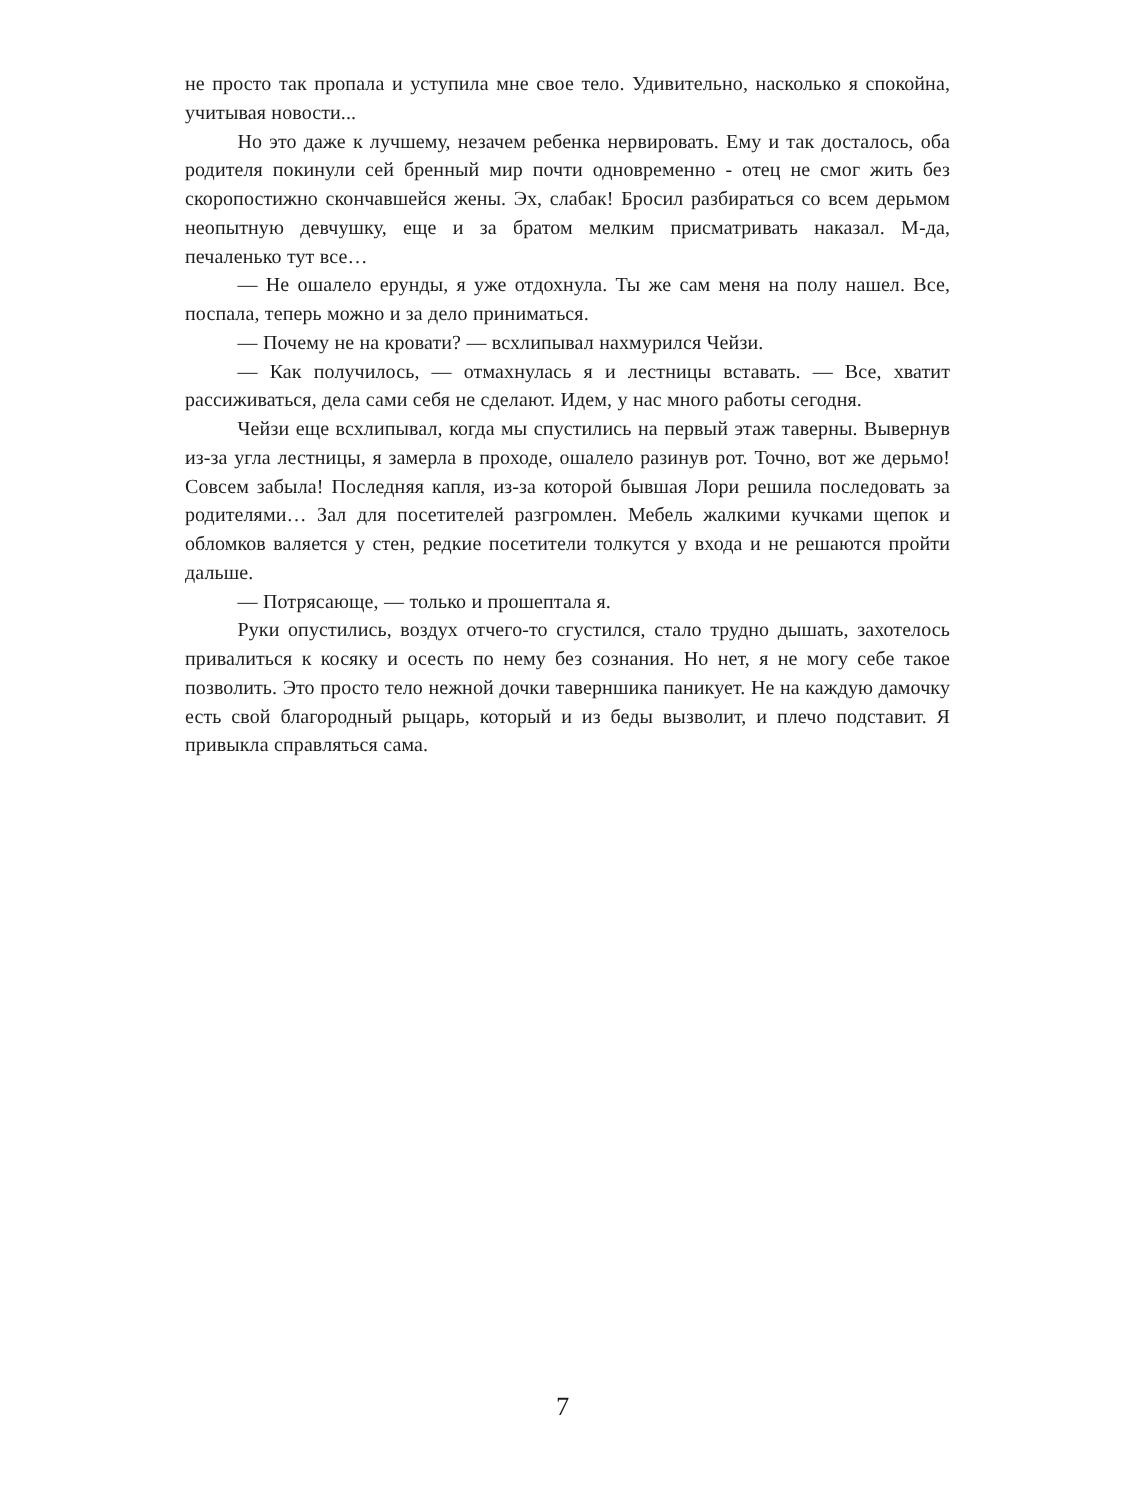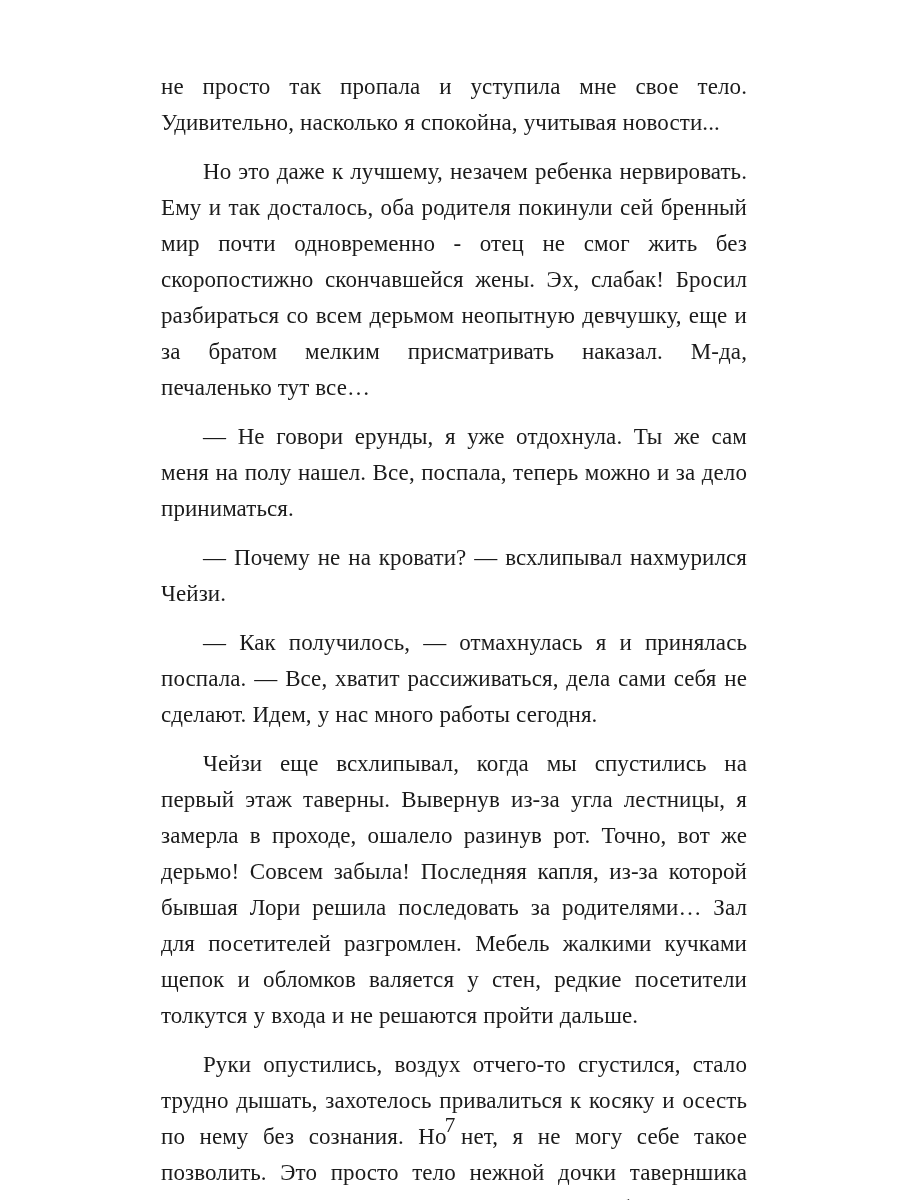--- a/index.html
+++ b/index.html
@@ -25,23 +25,23 @@
   }
 
   .text-block {
     position: absolute;
     left: 148px;
     top: 56px;
     width: 612px;
   }
 
   .para {
-    margin: 13px;
-    font-size: 23px;
-    line-height: 36px;
+    margin: 0;
+    font-size: 16px;
+    line-height: 23px;
     text-align: justify;
     text-justify: inter-word;
     text-indent: 42px;
     letter-spacing: 0.08px;
     word-spacing: 0.2px;
     -webkit-hyphens: none;
     hyphens: none;
   }
 
   
@@ -62,22 +62,23 @@
   }
 </style>
 </head>
 <body>
 
 <div class="page">
 
   <div class="text-block">
     <p class="para continuation">не просто так пропала и уступила мне свое тело. Удивительно, насколько я спокойна, учитывая новости...</p>
     <p class="para">Но это даже к лучшему, незачем ребенка нервировать. Ему и так досталось, оба родителя покинули сей бренный мир почти одновременно - отец не смог жить без скоропостижно скончавшейся жены. Эх, слабак! Бросил разбираться со всем дерьмом неопытную девчушку, еще и за братом мелким присматривать наказал. М-да, печаленько тут все…</p>
-    <p class="para">— Не говори ерунды, я уже отдохнула. Ты же сам меня на полу нашел. Все, поспала, теперь можно и за дело приниматься.</p>
+    <p class="para">— Не ошалело ерунды, я уже отдохнула. Ты же сам меня на полу нашел. Все, поспала, теперь можно и за дело приниматься.</p>
     <p class="para">— Почему не на кровати? — всхлипывал нахмурился Чейзи.</p>
-    <p class="para">— Как получилось, — отмахнулась я и принялась поспала. — Все, хватит рассиживаться, дела сами себя не сделают. Идем, у нас много работы сегодня.</p>
+    <p class="para">— Как получилось, — отмахнулась я и лестницы вставать. — Все, хватит рассиживаться, дела сами себя не сделают. Идем, у нас много работы сегодня.</p>
     <p class="para">Чейзи еще всхлипывал, когда мы спустились на первый этаж таверны. Вывернув из-за угла лестницы, я замерла в проходе, ошалело разинув рот. Точно, вот же дерьмо! Совсем забыла! Последняя капля, из-за которой бывшая Лори решила последовать за родителями… Зал для посетителей разгромлен. Мебель жалкими кучками щепок и обломков валяется у стен, редкие посетители толкутся у входа и не решаются пройти дальше.</p>
+    <p class="para">— Потрясающе, — только и прошептала я.</p>
     <p class="para">Руки опустились, воздух отчего-то сгустился, стало трудно дышать, захотелось привалиться к косяку и осесть по нему без сознания. Но нет, я не могу себе такое позволить. Это просто тело нежной дочки таверншика паникует. Не на каждую дамочку есть свой благородный рыцарь, который и из беды вызволит, и плечо подставит. Я привыкла справляться сама.</p>
   </div>
 
   <div class="page-number">7</div>
 
 </div>
 
 </body></html>

